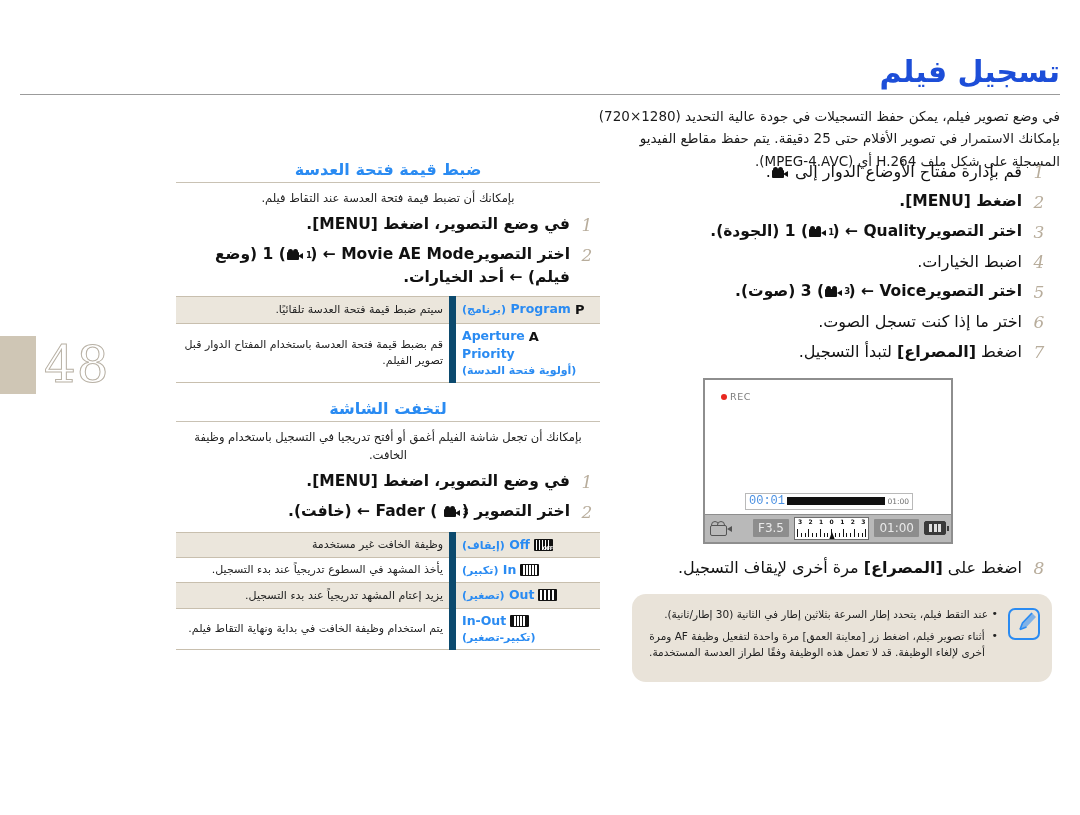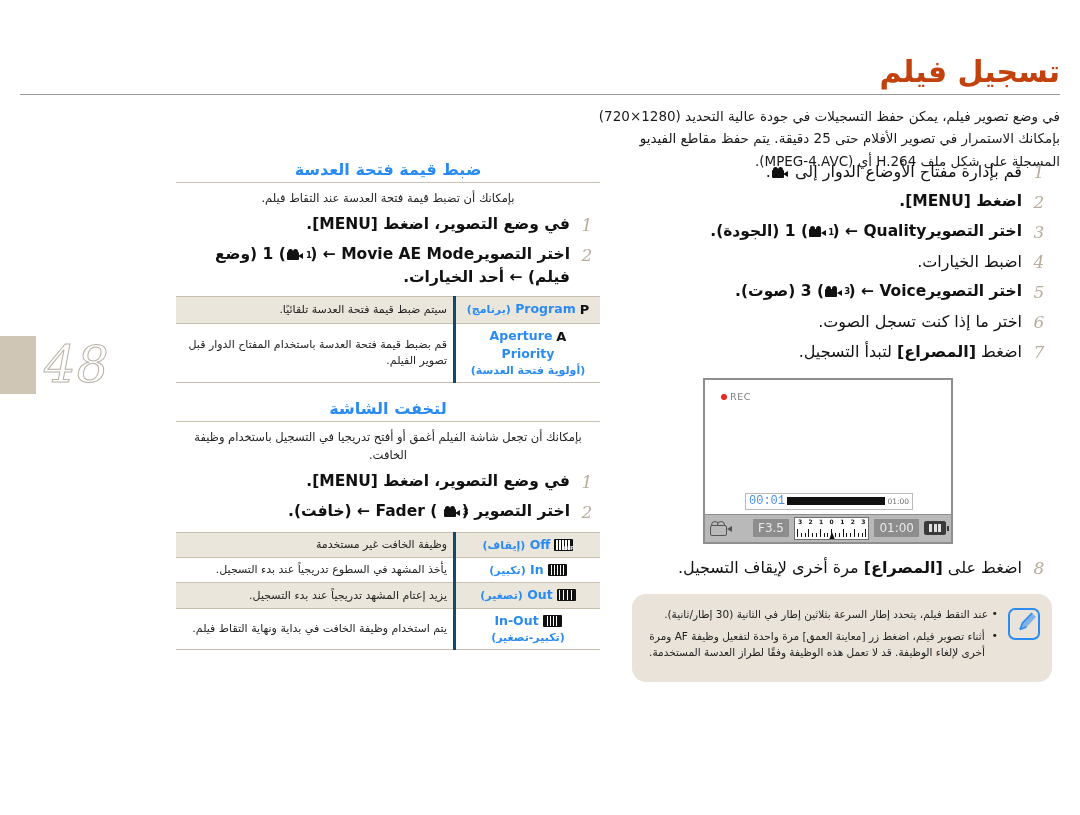--- a/index.html
+++ b/index.html
@@ -19,38 +19,38 @@
   
   .page-tab{
     position:absolute;left:0;top:336px;
     width:36px;height:58px;
     background:#cfc6b5;
   }
   .page-num{
     position:absolute;left:44px;top:336px;
     width:70px;height:60px;
     font-family:"DejaVu Serif","Liberation Serif",serif;
-    font-size:50px;font-style:italic;
+    font-size:50px;
     color:#ffffff;
     -webkit-text-stroke:1px #b9b2a6;
     text-shadow:0 0 0 #b9b2a6;
     line-height:58px;
     letter-spacing:1px;
     direction:ltr;text-align:left;
   }
 
   
   .header{
     position:absolute;right:20px;top:55px;
     width:1040px;
   }
   .doc-title{
     text-align:right;
     font-size:30px;font-weight:bold;
-    color:#c2410c;
+    color:#1d4ed8;
     line-height:1.1;
     padding-left:600px;
   }
   .title-rule{
     margin-top:6px;
     border-bottom:1.5px solid #9b9b9b;
     width:100%;
   }
   .intro{
     margin-top:10px;
@@ -159,22 +159,22 @@
   }
   table.opt td{
     border-top:1px solid #c8bfae;
     border-bottom:1px solid #c8bfae;
     padding:4px 6px;
     vertical-align:middle;
   }
   table.opt tr.alt td{background:#ebe6dc;}
   td.opt-name{
     width:132px;
-    border-left:3px solid #0c4a6e;
-    text-align:center;
+    border-left:7px solid #0c4a6e;
+    text-align:left;
     color:#2a8bf2;
     font-weight:bold;
     font-size:12.5px;
     line-height:1.3;
   }
   td.opt-name .ar{
     font-size:11px;
     display:inline;
   }
   td.opt-desc{

